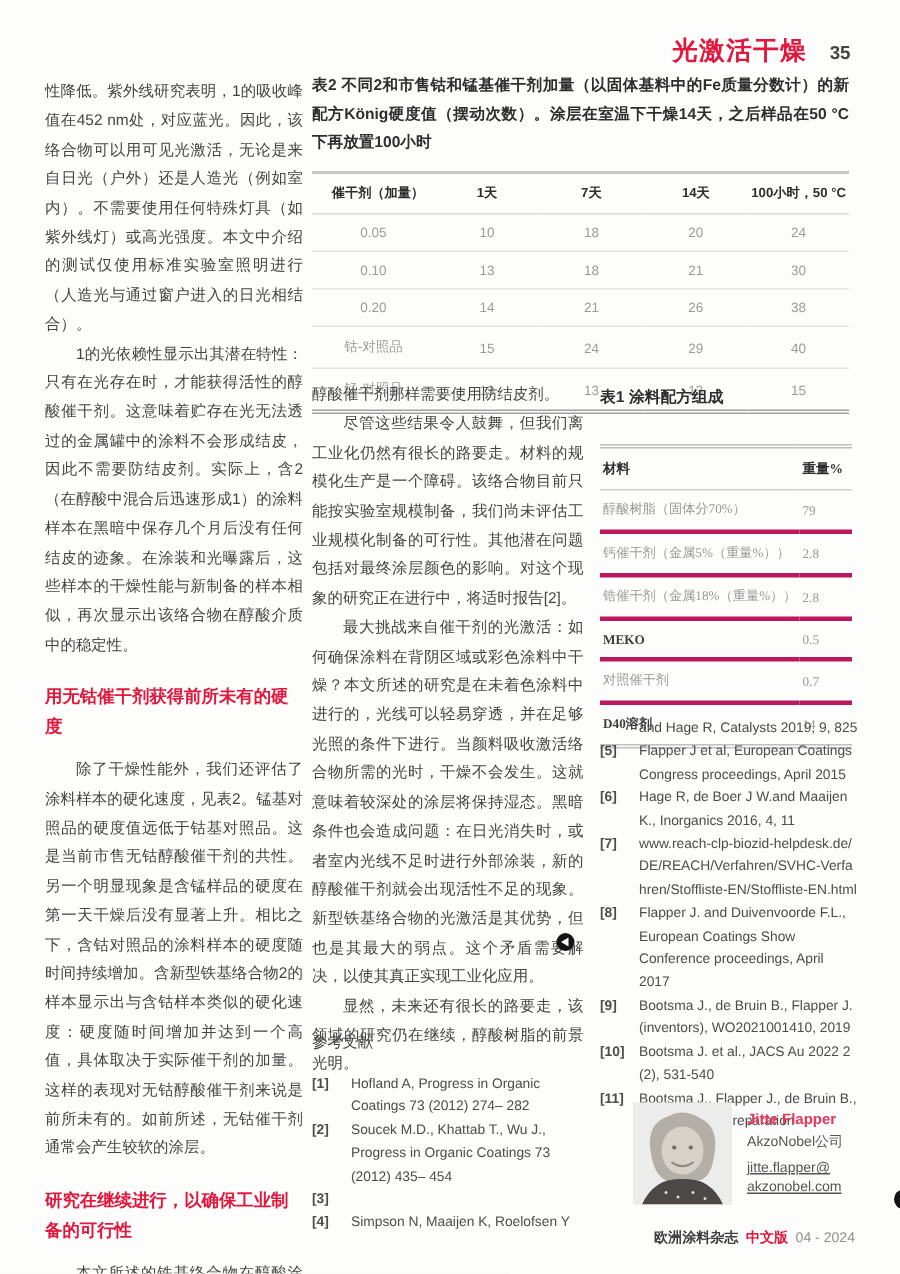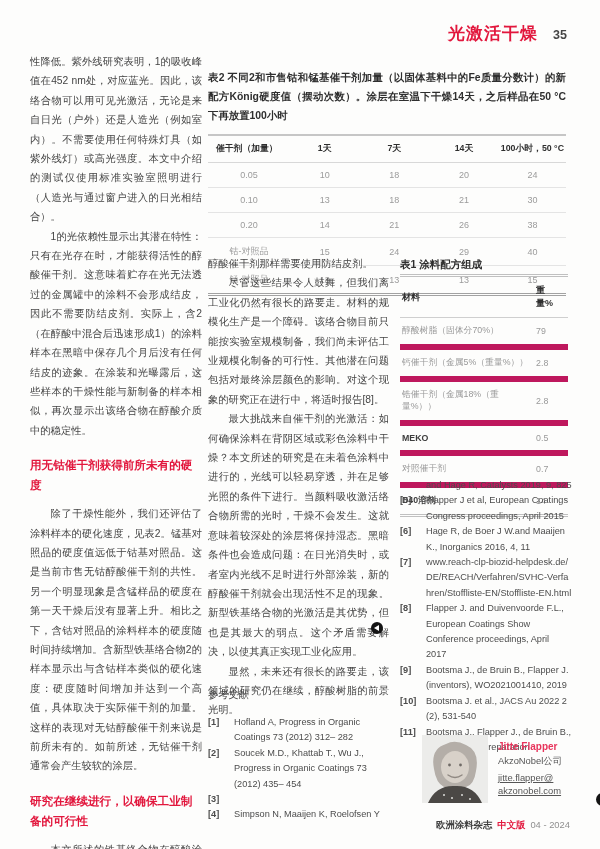--- a/index.html
+++ b/index.html
@@ -29,51 +29,51 @@
     font-size:10.3px; line-height:19.4px; text-align:justify; color:#444;
   }
   p.body-para { margin:0; }
   p.indent { text-indent:2em; }
   .red-heading {
     color:#e2173d; font-weight:bold; font-size:11.6px; line-height:20px;
     margin:15px 0 9px 0; text-align:left;
   }
 
   
-  .table2-block { position:absolute; left:208px; top:68px; width:358px; }
+  .table2-block { position:absolute; left:208px; top:48px; width:358px; }
   .table2-caption {
     font-weight:bold; font-size:10.4px; line-height:19px; color:#2e2e2e; text-align:justify; margin:0;
   }
   table { border-collapse:collapse; }
   .t2 { width:100%; margin-top:9px; border-top:2px solid #c6c6c6; border-bottom:3px double #a2a2a2; }
   .t2 th {
     font-size:8.8px; color:#2e2e2e; font-weight:bold; padding:7px 2px;
     border-bottom:1px solid #d8d8d8; white-space:nowrap;
   }
   .t2 td {
     font-size:9px; color:#9b9b9b; padding:7px 2px; text-align:center;
     border-bottom:1px solid #e4e4e4;
   }
   .t2 tr:last-child td { border-bottom:none; }
-  .t2 th.c1 { text-align:left; padding-left:8px; width:23%; }
+  .t2 th.c1 { text-align:center; padding-left:8px; width:23%; }
   .t2 th.cn { text-align:center; width:20%; }
   .t2 th.cl { text-align:center; width:17%; }
 
   
   .table1-block { position:absolute; left:400px; top:258px; width:168px; }
   .table1-title { font-weight:bold; font-size:10.5px; color:#2e2e2e; margin:0; }
-  .t1 { width:100%; margin-top:2px; border-top:3px double #c0c0c0; border-bottom:3px double #c0c0c0; }
+  .t1 { width:100%; margin-top:24px; border-top:3px double #c0c0c0; border-bottom:3px double #c0c0c0;font-family:Liberation Serif, serif; }
   .t1 th {
     font-size:9px; color:#2e2e2e; font-weight:bold; padding:7px 2px;
     border-bottom:1px solid #cfcfcf; text-align:left;
   }
   .t1 th.num, .t1 td.num { text-align:left; padding-right:6px; }
   .t1 td {
     font-size:8.8px; color:#999; padding:7px 2px; text-align:left;
-    border-bottom:6px solid #be185d;
+    border-bottom:3px solid #be185d;
   }
   .t1 tr:last-child td { border-bottom:none; }
   .t1 td.em { color:#3e3e3e; font-weight:bold; }
 
   
   .refs-mid { position:absolute; left:208px; top:688px; width:181px; }
   .refs-right { position:absolute; left:400px; top:478px; width:172px; }
   .refs-heading { font-size:10.2px; color:#3f3f3f; margin:0 0 13px 0; }
   .ref { display:flex; font-size:9.2px; line-height:15.4px; color:#4c4c4c; }
   .ref-num { width:26px; flex-shrink:0; font-weight:bold; }
@@ -175,21 +175,21 @@
           <td>13</td>
           <td>13</td>
           <td>15</td>
         </tr>
       </tbody>
     </table>
   </div>
 
   <div class="col-mid">
     <p class="body-para">醇酸催干剂那样需要使用防结皮剂。</p>
-    <p class="body-para indent">尽管这些结果令人鼓舞，但我们离工业化仍然有很长的路要走。材料的规模化生产是一个障碍。该络合物目前只能按实验室规模制备，我们尚未评估工业规模化制备的可行性。其他潜在问题包括对最终涂层颜色的影响。对这个现象的研究正在进行中，将适时报告[8]。</p>
+    <p class="body-para indent">尽管这些结果令人鼓舞，但我们离工业化仍然有很长的路要走。材料的规模化生产是一个障碍。该络合物目前只能按实验室规模制备，我们尚未评估工业规模化制备的可行性。其他潜在问题包括对最终涂层颜色的影响。对这个现象的研究正在进行中，将适时报告[2]。</p>
     <p class="body-para indent">最大挑战来自催干剂的光激活：如何确保涂料在背阴区域或彩色涂料中干燥？本文所述的研究是在未着色涂料中进行的，光线可以轻易穿透，并在足够光照的条件下进行。当颜料吸收激活络合物所需的光时，干燥不会发生。这就意味着较深处的涂层将保持湿态。黑暗条件也会造成问题：在日光消失时，或者室内光线不足时进行外部涂装，新的醇酸催干剂就会出现活性不足的现象。新型铁基络合物的光激活是其优势，但也是其最大的弱点。这个矛盾需要解决，以使其真正实现工业化应用。</p>
     <p class="body-para indent">显然，未来还有很长的路要走，该领域的研究仍在继续，醇酸树脂的前景光明。</p>
   </div>
 
   <div class="end-marker">
     <span class="tri-left"></span>
   </div>
 
   <div class="table1-block">
     <p class="table1-title">表1 涂料配方组成</p>
@@ -261,21 +261,21 @@
     <div class="ref">
       <span class="ref-num">[11]</span>
       <span class="ref-text">Bootsma J., Flapper J., de Bruin B., manuscript in preparation</span>
     </div>
   </div>
 
   <div class="refs-mid">
     <p class="refs-heading">参考文献</p>
     <div class="ref">
       <span class="ref-num">[1]</span>
-      <span class="ref-text">Hofland A, Progress in Organic Coatings 73 (2012) 312– 282</span>
+      <span class="ref-text">Hofland A, Progress in Organic Coatings 73 (2012) 274– 282</span>
     </div>
     <div class="ref">
       <span class="ref-num">[2]</span>
       <span class="ref-text">Soucek M.D., Khattab T., Wu J., Progress in Organic Coatings 73 (2012) 435– 454</span>
     </div>
     <div class="ref">
       <span class="ref-num">[3]</span>
     </div>
     <div class="ref">
       <span class="ref-num">[4]</span>

